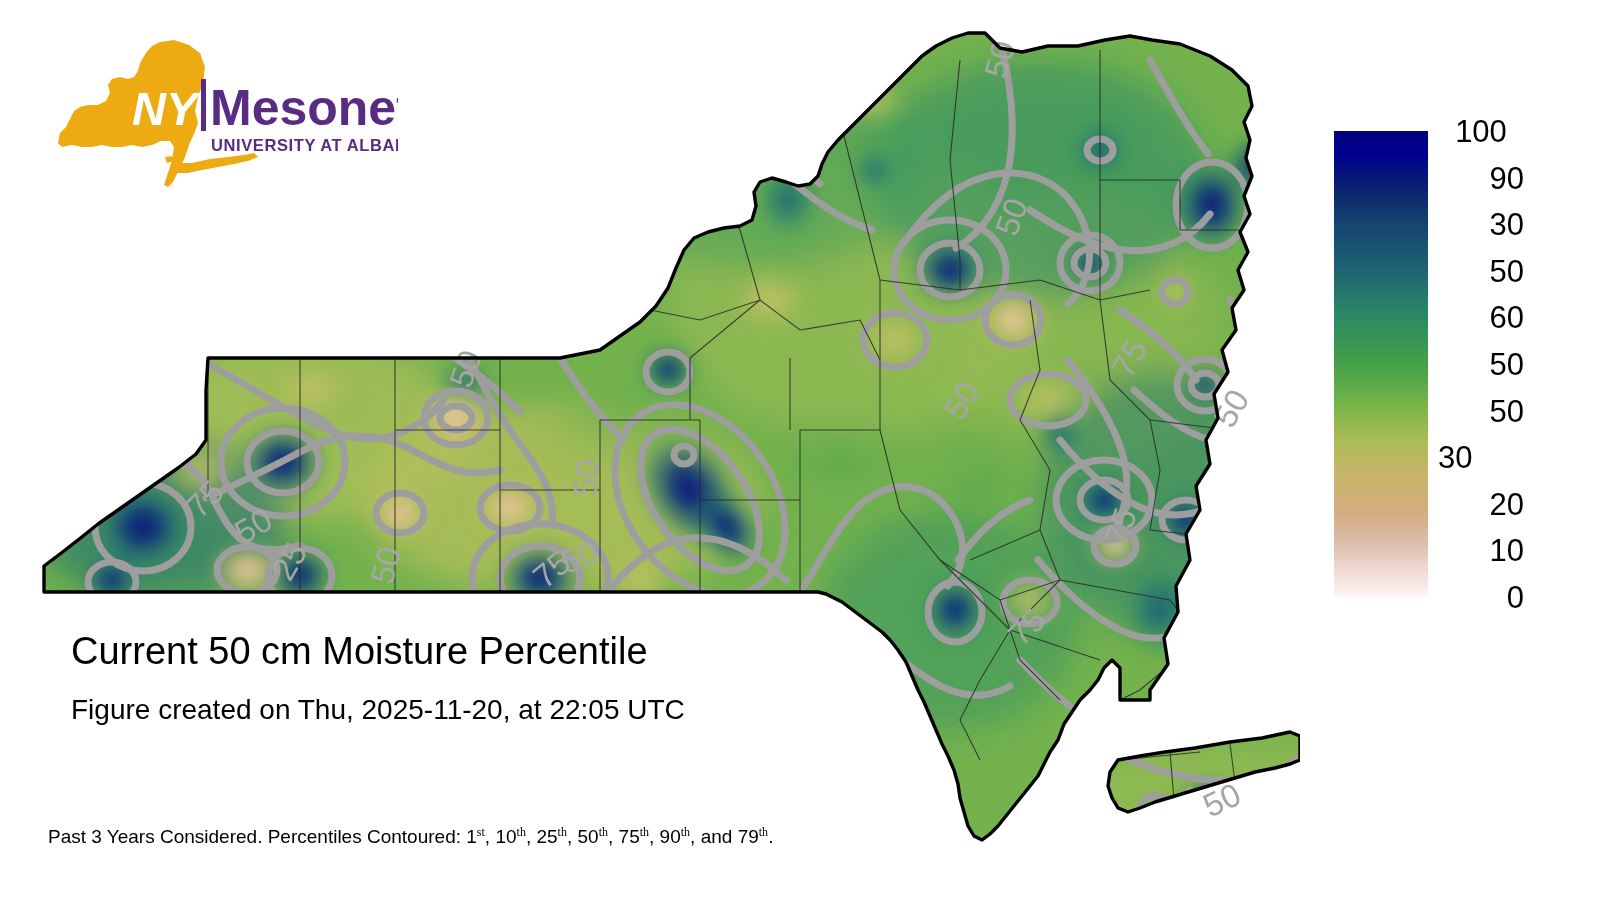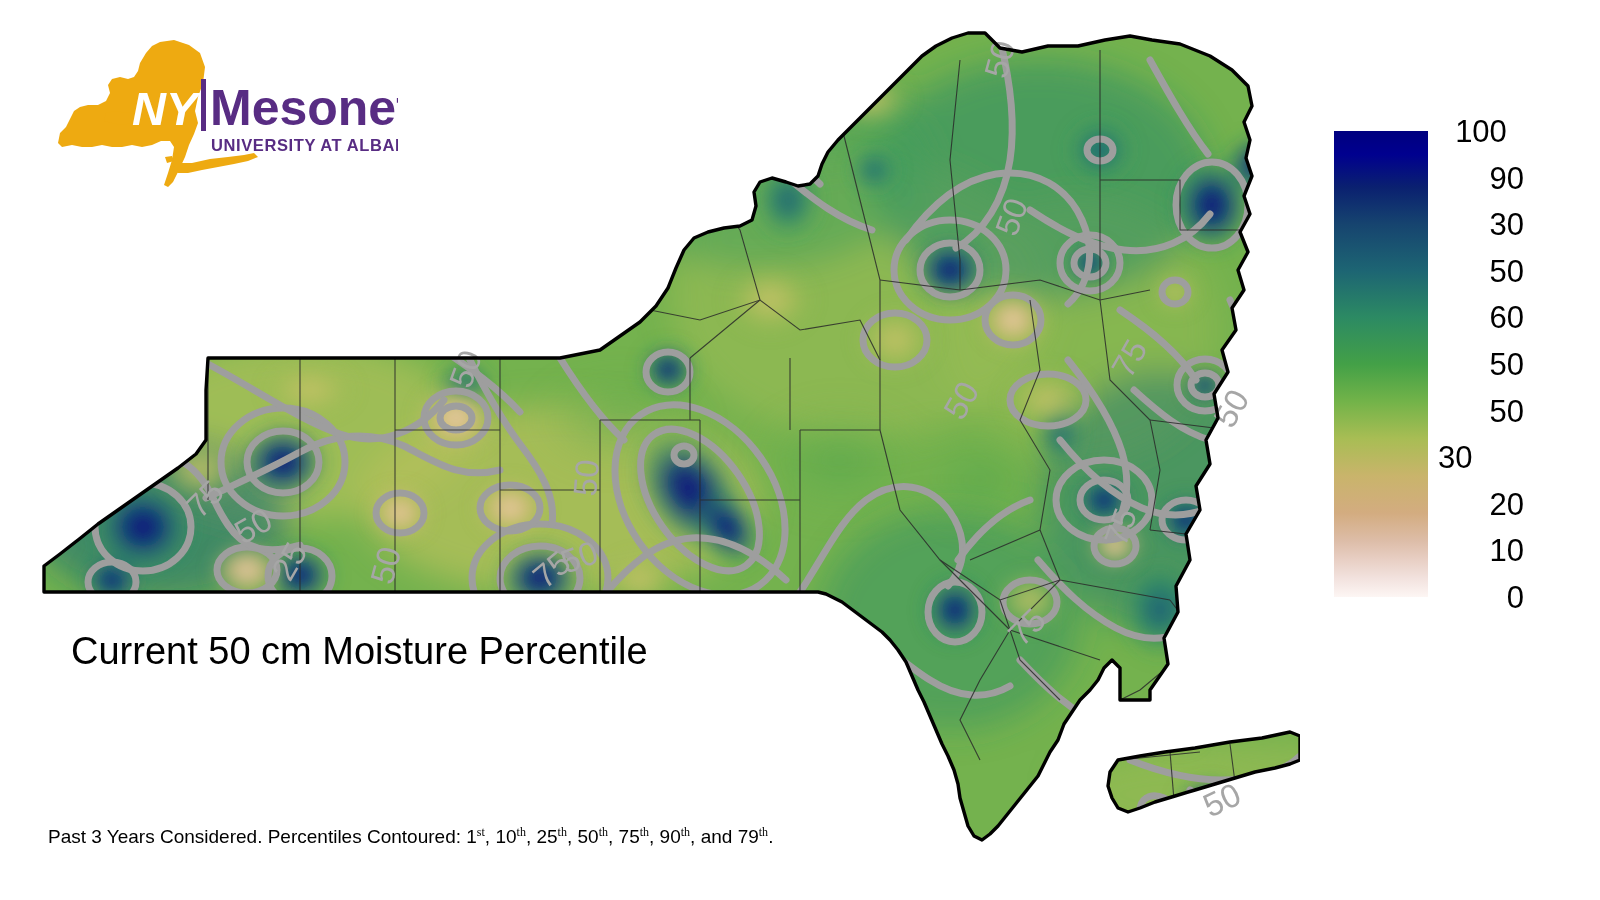--- a/index.html
+++ b/index.html
@@ -391,15 +391,16 @@
       <div class="cb-tick" style="top: 333.2px; width: 86px; text-align: left;">30</div>
       <div class="cb-tick" style="top: 379.8px; width: 86px; text-align: right;">20</div>
       <div class="cb-tick" style="top: 426.4px; width: 86px; text-align: right;">10</div>
       <div class="cb-tick" style="top: 473px; width: 86px; text-align: right;">0</div>
     </div>
 </div>
 
 <div id="title-block">
   <div id="main-title">Current 50 cm Moisture Percentile</div>
   <div style="height:14px"></div>
+  <div class="sub-line">Figure created on Thu, 2025-11-20, at 22:05 UTC</div>
 </div>
 
 <div id="footnote">Past 3 Years Considered. Percentiles Contoured: <span>1</span><sup>st</sup>, <span>10</span><sup>th</sup>, <span>25</span><sup>th</sup>, <span>50</span><sup>th</sup>, <span>75</span><sup>th</sup>, <span>90</span><sup>th</sup>, and <span>79</span><sup>th</sup>.</div>
 
 </body></html>

